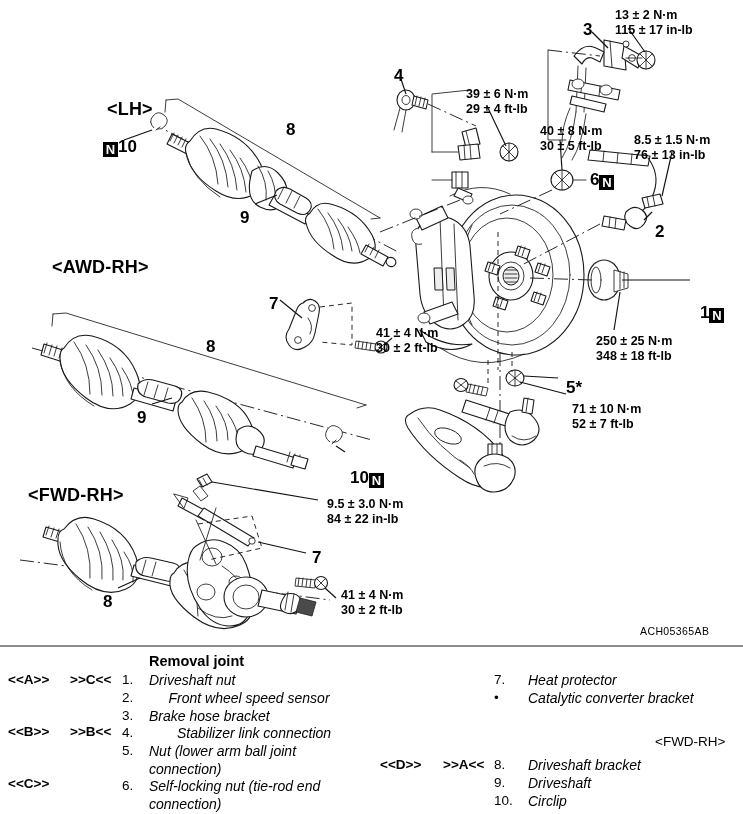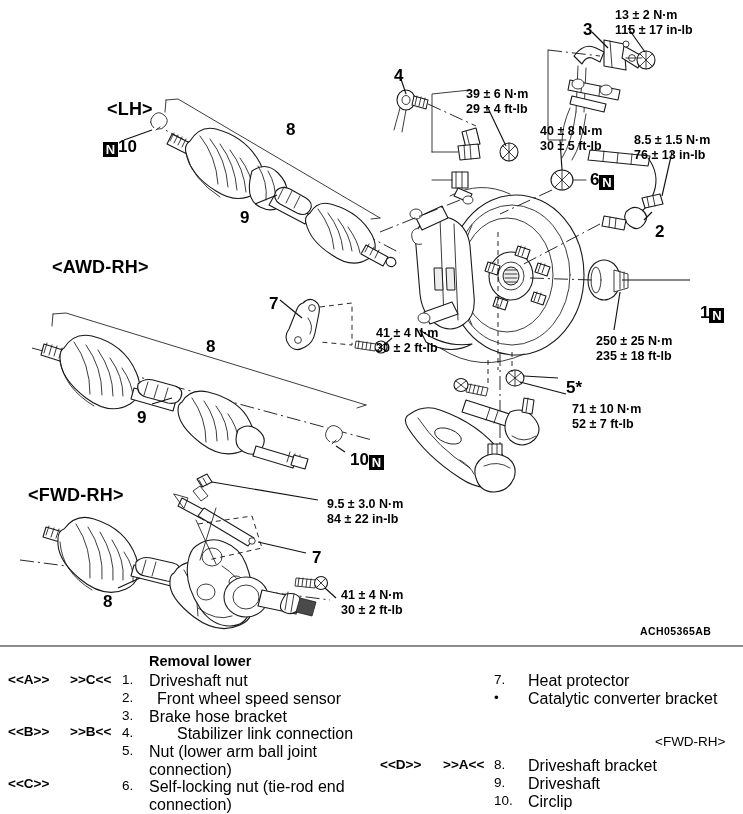--- a/index.html
+++ b/index.html
@@ -6,21 +6,21 @@
   body{
     width:743px;height:814px;background:#ffffff;
     font-family:"Liberation Sans", sans-serif;
     color:#000;overflow:hidden;position:relative;
   }
   #sheet{position:relative;width:743px;height:814px;}
   .lbl{position:absolute;font-family:"Liberation Sans",sans-serif;white-space:pre;}
   .num{font-size:17px;font-weight:bold;}
   .variant{font-size:18px;font-weight:bold;letter-spacing:.2px;}
   .torque{font-size:12.5px;font-weight:bold;line-height:14.5px;white-space:pre-line;}
-  .diagid{font-size:10.5px;font-weight:bold;letter-spacing:.4px;}
+  .diagid{font-size:10.5px;font-weight:normal;letter-spacing:.4px;}
 
   
   .nbadge{
     display:inline-block;background:#000;color:#fff;
     font-size:13px;font-weight:bold;line-height:15px;
     width:15px;height:15px;text-align:center;
     vertical-align:-2px;font-family:"Liberation Sans",sans-serif;
   }
   .nrow{position:absolute;font-size:17px;font-weight:bold;white-space:nowrap;}
 
@@ -34,21 +34,21 @@
   .wfill{fill:#fff;stroke:#1a1a1a;stroke-width:1.1;stroke-linejoin:round;}
   .wfl{fill:#fff;stroke:#1a1a1a;stroke-width:.85;stroke-linejoin:round;}
   .gfill{fill:#ededed;stroke:#1a1a1a;stroke-width:1;}
   .dkfill{fill:#4a4a4a;stroke:#1a1a1a;stroke-width:.8;}
 
   
   #list{position:absolute;left:0;top:648px;width:743px;height:166px;}
   .steps-title{position:absolute;left:149px;top:5px;font-size:14.5px;font-weight:bold;}
   .mark{position:absolute;font-size:13.5px;font-weight:bold;white-space:nowrap;}
   .itm-no{position:absolute;font-size:13.5px;text-align:left;}
-  .itm-tx{position:absolute;font-size:16px;line-height:17.5px;white-space:pre-line;}
+  .itm-tx{position:absolute;font-size:14px;line-height:17.5px;white-space:pre-line;font-style:italic;}
   .rvariant{position:absolute;font-size:13.5px;}
 </style>
 </head>
 <body>
 
 <div id="sheet">
 
   <svg class="draw" viewBox="0 0 743 814">
     <defs>
       <g id="boot">
@@ -431,37 +431,37 @@
       <div class="lbl num" style="left: 206px; top: 337px;">8</div>
       <div class="lbl num" style="left: 137px; top: 408px;">9</div>
       <div class="lbl num" style="left: 103px; top: 592px;">8</div>
       <div class="lbl num" style="left: 269px; top: 294px;">7</div>
       <div class="lbl num" style="left: 312px; top: 548px;">7</div>
       <div class="lbl num" style="left: 583px; top: 20px;">3</div>
       <div class="lbl num" style="left: 394px; top: 66px;">4</div>
       <div class="lbl num" style="left: 655px; top: 222px;">2</div>
       <div class="lbl num" style="left: 566px; top: 378px;">5*</div>
       <div class="nrow" style="left: 103px; top: 137px;"><span class="nbadge">N</span><span>10</span></div>
-      <div class="nrow" style="left: 350px; top: 450px;"><span>10</span><span class="nbadge">N</span></div>
+      <div class="nrow" style="left: 350px; top: 468px;"><span>10</span><span class="nbadge">N</span></div>
       <div class="nrow" style="left: 590px; top: 170px;"><span>6</span><span class="nbadge">N</span></div>
       <div class="nrow" style="left: 700px; top: 303px;"><span>1</span><span class="nbadge">N</span></div>
       <div class="lbl torque" style="left: 615px; top: 8px;"><div>13 ± 2 N·m</div><div>115 ± 17 in-lb</div></div>
       <div class="lbl torque" style="left: 466px; top: 87px;"><div>39 ± 6 N·m</div><div>29 ± 4 ft-lb</div></div>
       <div class="lbl torque" style="left: 540px; top: 124px;"><div>40 ± 8 N·m</div><div>30 ±  5 ft-lb</div></div>
       <div class="lbl torque" style="left: 634px; top: 133px;"><div>8.5 ± 1.5 N·m</div><div>76 ± 13 in-lb</div></div>
-      <div class="lbl torque" style="left: 596px; top: 334px;"><div>250 ± 25 N·m</div><div>235 ± 18 ft-lb</div></div>
+      <div class="lbl torque" style="left: 596px; top: 334px;"><div>250 ± 25 N·m</div><div>348 ± 18 ft-lb</div></div>
       <div class="lbl torque" style="left: 572px; top: 402px;"><div>71 ± 10 N·m</div><div>52 ± 7 ft-lb</div></div>
       <div class="lbl torque" style="left: 376px; top: 326px;"><div>41 ± 4 N·m</div><div>30 ± 2 ft-lb</div></div>
       <div class="lbl torque" style="left: 327px; top: 497px;"><div>9.5 ± 3.0 N·m</div><div>84 ± 22 in-lb</div></div>
       <div class="lbl torque" style="left: 341px; top: 588px;"><div>41 ± 4 N·m</div><div>30 ± 2 ft-lb</div></div>
       <div class="lbl diagid" style="left: 640px; top: 625px;">ACH05365AB</div>
     </div>
 
   <div id="list">
-    <div class="steps-title">Removal lower</div>
+    <div class="steps-title">Removal joint</div>
     <div id="list-dyn">
         <div class="mark" style="left: 8px; top: 24px;">&lt;&lt;A&gt;&gt;</div>
         <div class="mark" style="left: 70px; top: 24px;">&gt;&gt;C&lt;&lt;</div>
         <div class="mark" style="left: 8px; top: 76px;">&lt;&lt;B&gt;&gt;</div>
         <div class="mark" style="left: 70px; top: 76px;">&gt;&gt;B&lt;&lt;</div>
         <div class="mark" style="left: 8px; top: 128px;">&lt;&lt;C&gt;&gt;</div>
         <div class="itm-no" style="left: 122px; top: 24px;">1.</div>
         <div class="itm-tx" style="left: 149px; top: 24px; width: 200px;">Driveshaft nut</div>
         <div class="itm-no" style="left: 122px; top: 42px;">2.</div>
         <div class="itm-tx" style="left: 149px; top: 42px; width: 200px; text-align: center;">Front wheel speed sensor</div>

